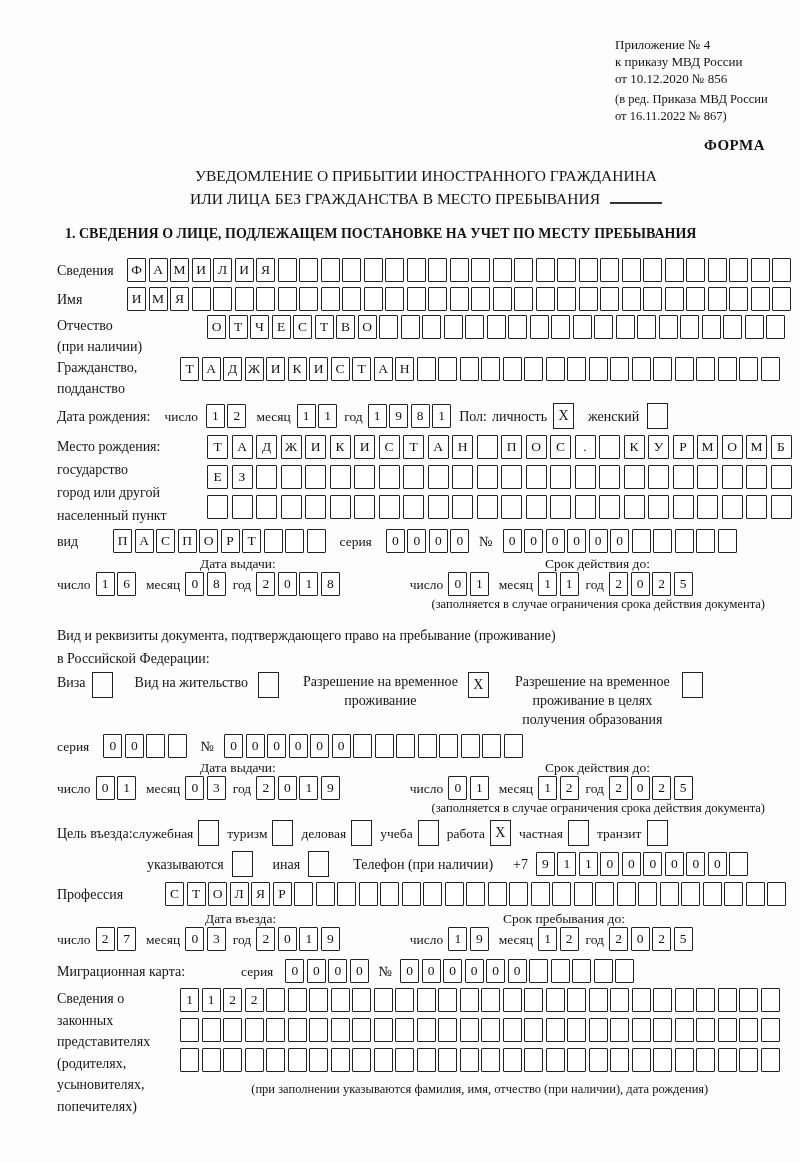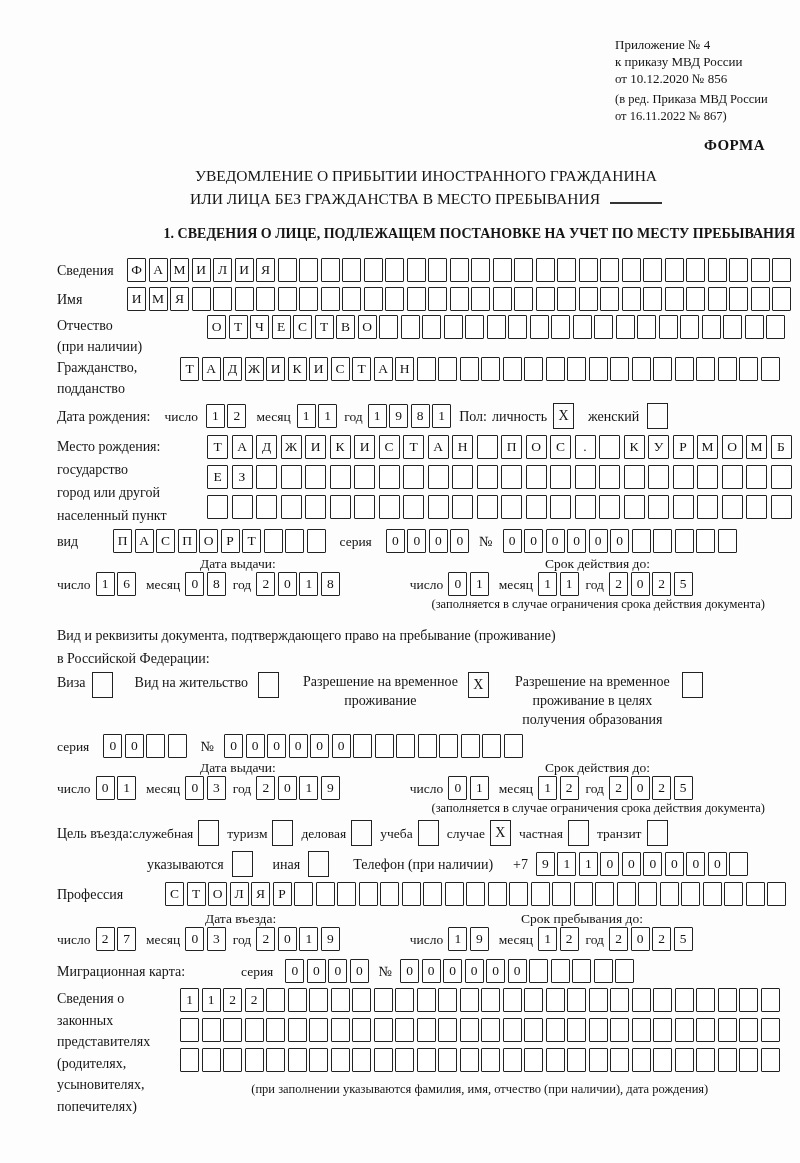--- a/index.html
+++ b/index.html
@@ -9,21 +9,21 @@
     box-sizing:border-box; padding:36px 5px 0 57px; overflow:hidden;
     font-family:"Liberation Serif","DejaVu Serif",serif; color:#141414;
     position:relative;
   }
   .annex { margin-left:558px; font-size:13px; line-height:17px; }
   .annex .amend { font-size:12.5px; }
   .annex .gap { height:4px; }
   .forma { text-align:right; padding-right:30px; margin-top:12px; font-size:15px; font-weight:bold; letter-spacing:.5px; }
   .title { text-align:center; margin-top:10px; font-size:15.5px; font-weight:normal; line-height:23px; }
   .blankline { display:inline-block; width:52px; height:13px; border-bottom:2.5px solid #333; margin-left:10px; }
-  .sec1 { margin-top:16px; padding-left:8px; font-size:14px; font-weight:bold;text-align:right; }
+  .sec1 { margin-top:16px; padding-left:8px; font-size:14px; font-weight:bold; }
   .row { display:flex; align-items:center; }
   .rowT { display:flex; align-items:flex-start; }
   .lbl { font-size:14px; line-height:21px; flex-shrink:0; }
   .sm { font-size:13.5px; }
   .cells { display:flex; gap:2.5px; flex-shrink:0; }
   .cb { box-sizing:border-box; width:19px; height:24px; border:1.6px solid #222; border-radius:1px;
         display:flex; align-items:center; justify-content:center; font-size:13.5px; background:#fff; }
   .wide { gap:3.5px; }
   .wide .cb { width:21px; }
   .ckb { box-sizing:border-box; width:21px; height:26px; border:1.6px solid #222; flex-shrink:0;
@@ -501,21 +501,21 @@
   <div class="row" style="margin-top:5px">
     <span class="lbl" style="margin-right:0">Цель въезда:</span>
     <span class="lbl sm">служебная</span>
     <span class="ckb" style="margin:0 8px 0 5px"></span>
     <span class="lbl sm">туризм</span>
     <span class="ckb" style="margin:0 8px 0 5px"></span>
     <span class="lbl sm">деловая</span>
     <span class="ckb" style="margin:0 8px 0 5px"></span>
     <span class="lbl sm">учеба</span>
     <span class="ckb" style="margin:0 8px 0 5px"></span>
-    <span class="lbl sm">случае</span>
+    <span class="lbl sm">работа</span>
     <span class="ckb" style="margin:0 8px 0 5px">X</span>
     <span class="lbl sm">частная</span>
     <span class="ckb" style="margin:0 8px 0 5px"></span>
     <span class="lbl sm">транзит</span>
     <span class="ckb" style="margin-left:5px"></span>
   </div>
 
   <div class="row" style="margin-top:5px;padding-left:90px">
     <span class="lbl">указываются</span>
     <span class="ckb" style="margin-left:8px"></span>
@@ -567,21 +567,21 @@
         <span class="cb"></span>
         <span class="cb"></span>
         <span class="cb"></span>
         <span class="cb"></span>
         <span class="cb"></span>
       </div>
   </div>
 
   <div class="heads" style="margin-top:5px">
     <span style="left:148px">Дата въезда:</span>
-    <span style="left:464px">Срок пребывания до:</span>
+    <span style="left:446px">Срок пребывания до:</span>
   </div>
   <div class="row">
     <div class="dgrp">
       <span class="lbl sm" style="margin-right:5px">число</span>
       <div class="cells" style="margin-right:10px">
           <span class="cb">2</span>
           <span class="cb">7</span>
         </div>
       <span class="lbl sm" style="margin-right:5px">месяц</span>
       <div class="cells" style="margin-right:7px">

